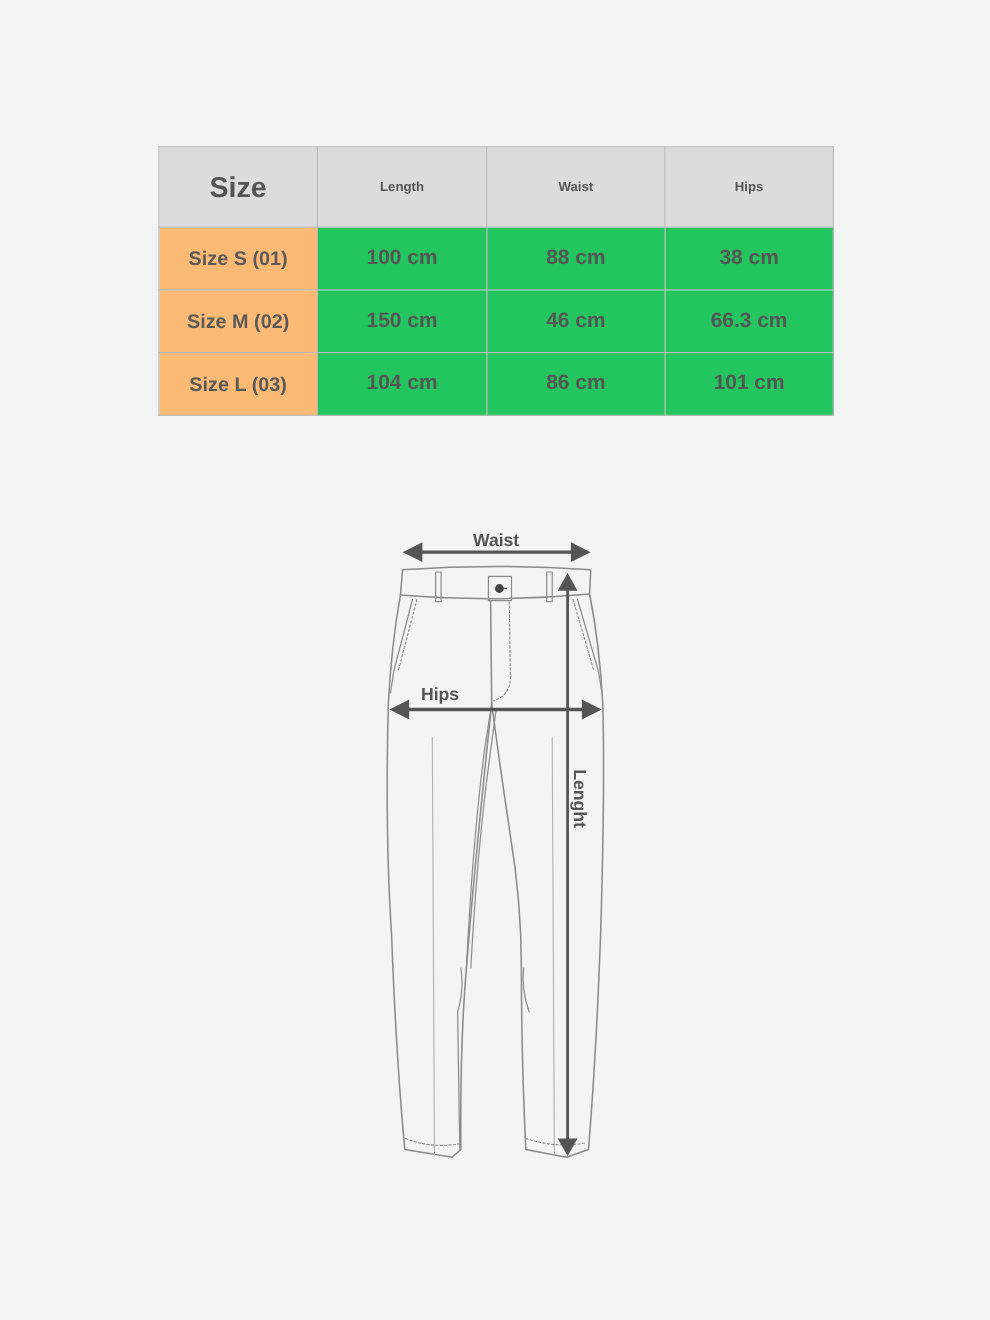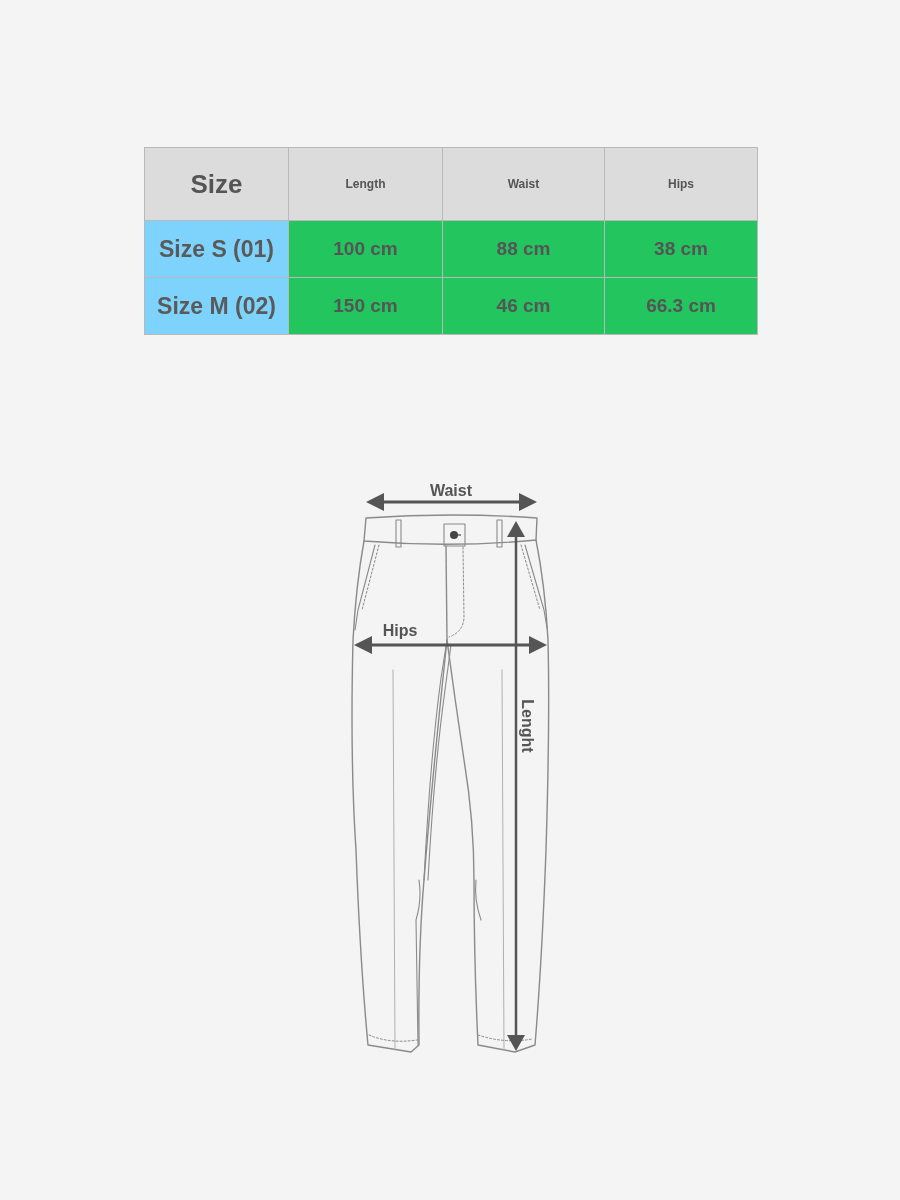--- a/index.html
+++ b/index.html
@@ -11,43 +11,43 @@
     width: 900px;
     height: 1200px;
     position: relative;
     overflow: hidden;
     font-family: "Liberation Sans", "DejaVu Sans", sans-serif;
     color: #555555;
   }
   .size-table {
     position: absolute;
     left: 144px;
-    top: 147px;
+    top: 133px;
     width: 613px;
     border-collapse: collapse;
     table-layout: fixed;
   }
   .size-table th, .size-table td {
     border: 1px solid #b9b9b9;
     text-align: center;
     font-weight: bold;
     padding: 0;
   }
   .size-table thead th {
     background: #dcdcdc;
     height: 72px;
     font-size: 12px;
     color: #555555;
   }
   .size-table thead th.first {
     font-size: 26px;
   }
   .size-table tbody th {
-    background: #7dd3fc;
-    font-size: 23px;
+    background: #fdba74;
+    font-size: 18px;
     color: #5a5a5a;
     height: 56px;
     margin-left: 32px;
   }
   .size-table tbody td {
     background: #22c55e;
     font-size: 19px;
     color: #555555;
     height: 56px;
   }
@@ -93,20 +93,26 @@
       <th>Size S (01)</th>
       <td>100 cm</td>
       <td>88 cm</td>
       <td>38 cm</td>
     </tr>
     <tr>
       <th>Size M (02)</th>
       <td>150 cm</td>
       <td>46 cm</td>
       <td>66.3 cm</td>
+    </tr>
+    <tr>
+      <th>Size L (03)</th>
+      <td>104 cm</td>
+      <td>86 cm</td>
+      <td>101 cm</td>
     </tr>
   </tbody>
 </table>
 
 <div class="diagram">
   <svg width="240" height="600" viewBox="330 470 240 600" xmlns="http://www.w3.org/2000/svg">
     <g fill="none" stroke="#8a8a8a" stroke-width="1.4" stroke-linejoin="round" stroke-linecap="round">
 
       <path d="M366 518 Q451 512 537 518 L536 540 Q451 548 364 541 Z" fill="#f4f4f4"></path>
 

